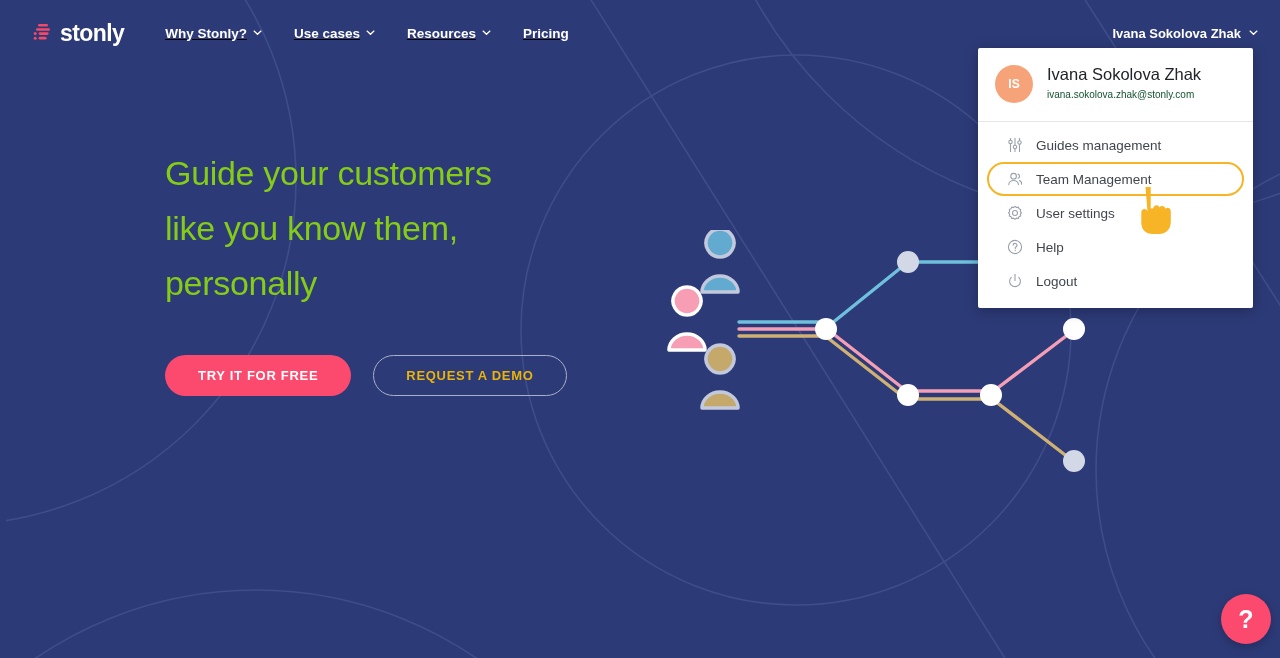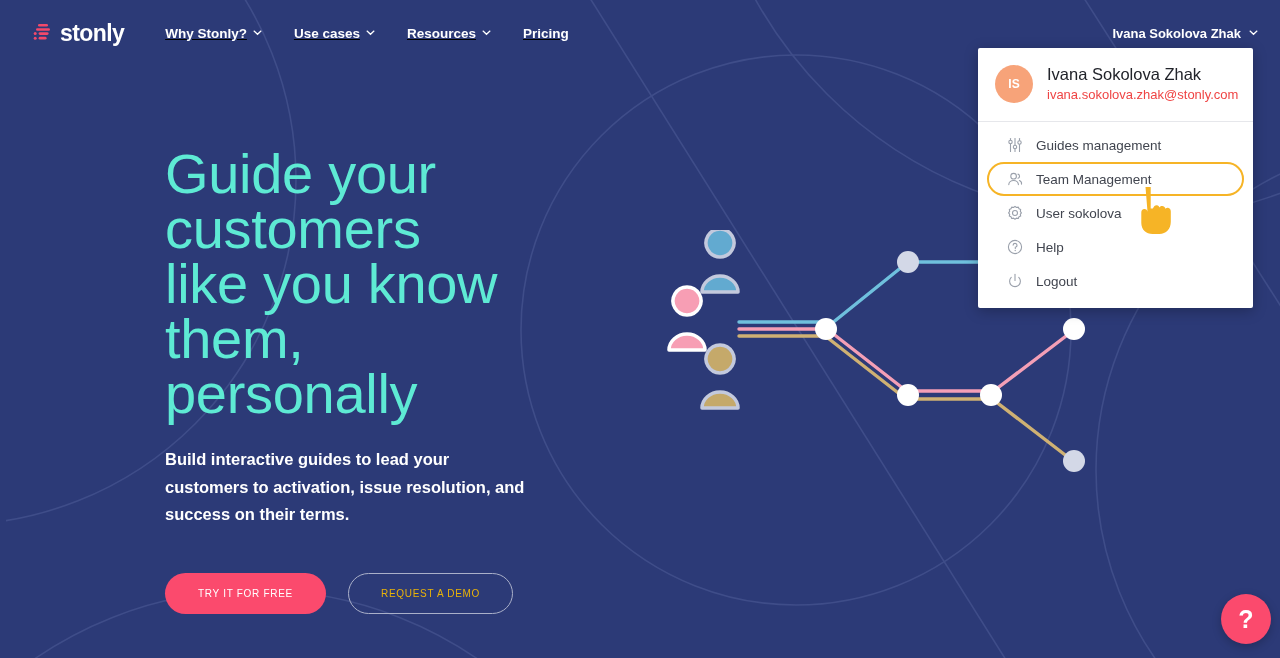--- a/index.html
+++ b/index.html
@@ -46,33 +46,33 @@
 
   .user-menu-trigger {
     position:absolute; right:28px; top:0; height:66px;
     display:flex; align-items:center; gap:8px;
     color:#ffffff; font-size:13px; font-weight:bold; cursor:pointer;
   }
 
   
   #hero { position:absolute; left:159px; top:146px; width:470px; z-index:5; }
   #hero h1 {
-    color:#5eead4; font-size:56px; line-height:55px;
+    color:#84cc16; font-size:34px; line-height:55px;
     font-weight:normal; letter-spacing:-0.3px;
   }
   #hero p {
     margin-top:25px;
     color:#ffffff; font-size:16.5px; line-height:27.5px; font-weight:bold;
     max-width:365px;
   }
   .cta-row { margin-top:44px; display:flex; align-items:center; gap:22px; }
   .btn {
     display:inline-flex; align-items:center; justify-content:center;
     height:41px; border-radius:21px;
-    font-size:10px; font-weight:normal; letter-spacing:0.7px;
+    font-size:13px; font-weight:bold; letter-spacing:0.7px;
     cursor:pointer; white-space:nowrap;
   }
   .btn-primary { background:#fb4a6d; color:#ffffff; padding:0 33px; border:none; }
   .btn-outline {
     background:transparent; color:#eab308; padding:0 32px;
     border:1.3px solid #aab0c9;
   }
 
   
   #graph { position:absolute; left:640px; top:230px; z-index:4; }
@@ -89,21 +89,21 @@
     padding:16px 16px 17px 17px;
     border-bottom:1px solid #e6e7eb;
   }
   .avatar {
     width:38px; height:38px; border-radius:50%;
     background:#f7a379; color:#ffffff;
     display:flex; align-items:center; justify-content:center;
     font-size:12px; font-weight:bold; flex:0 0 38px;
   }
   .dd-user-name { color:#22242b; font-size:16.5px; line-height:20px; }
-  .dd-user-email { color:#ef4444; font-size:13px; line-height:18px; margin-top:2px; }
+  .dd-user-email { color:#14532d; font-size:10px; line-height:18px; margin-top:2px; }
 
   .dd-list { padding:6px 0 10px 0; }
   .dd-item {
     display:flex; align-items:center; gap:13px;
     height:34px; padding:0 0 0 18px; margin:0 9px;
     color:#41454f; font-size:13.5px; cursor:pointer;
     border:2px solid transparent; border-radius:18px;
     position:relative;
     text-align:center;
   }
@@ -195,21 +195,20 @@
       </span>
     </div>
   </div>
 
   <div id="hero">
     <h1>
       <span>Guide your customers</span><br>
       <span>like you know them,</span><br>
       <span>personally</span>
     </h1>
-    <p>Build interactive guides to lead your customers to activation, issue resolution, and success on their terms.</p>
     <div class="cta-row">
       <button class="btn btn-primary">TRY IT FOR FREE</button>
       <button class="btn btn-outline">REQUEST A DEMO</button>
     </div>
   </div>
 
   <svg id="graph" width="460" height="270" viewBox="0 0 460 270">
 
     <g>
       <path d="M74 27 a14 14 0 1 1 0.01 0 M56 62 a18 16 0 0 1 36 0 z" fill="#62aad0" stroke="#c3c9dd" stroke-width="3.5" stroke-linejoin="round"></path>
@@ -290,21 +289,21 @@
         <span>Team Management</span>
       </div>
 
       <div class="dd-item">
         <span class="dd-icon">
           <svg viewBox="0 0 16 16" fill="none" stroke="#9aa0ab" stroke-width="1.1" stroke-linejoin="round">
             <path d="M8 1.4 l1.5 1.1 1.8-.4 .7 1.7 1.7 .7 -.4 1.8 1.1 1.5 -1.1 1.5 .4 1.8 -1.7 .7 -.7 1.7 -1.8-.4 -1.5 1.1 -1.5-1.1 -1.8 .4 -.7-1.7 -1.7-.7 .4-1.8 -1.1-1.5 1.1-1.5 -.4-1.8 1.7-.7 .7-1.7 1.8 .4 z"></path>
             <circle cx="8" cy="8" r="2.5"></circle>
           </svg>
         </span>
-        <span>User sokolova</span>
+        <span>User settings</span>
       </div>
 
       <div class="dd-item">
         <span class="dd-icon">
           <svg viewBox="0 0 16 16" fill="none" stroke="#9aa0ab" stroke-width="1.1" stroke-linecap="round">
             <circle cx="8" cy="8" r="6.6"></circle>
             <path d="M6.1 6.1 a1.95 1.95 0 1 1 2.2 2.2 v1.1"></path>
             <circle cx="8.2" cy="11.5" r="0.65" fill="#9aa0ab" stroke="none"></circle>
           </svg>
         </span>

